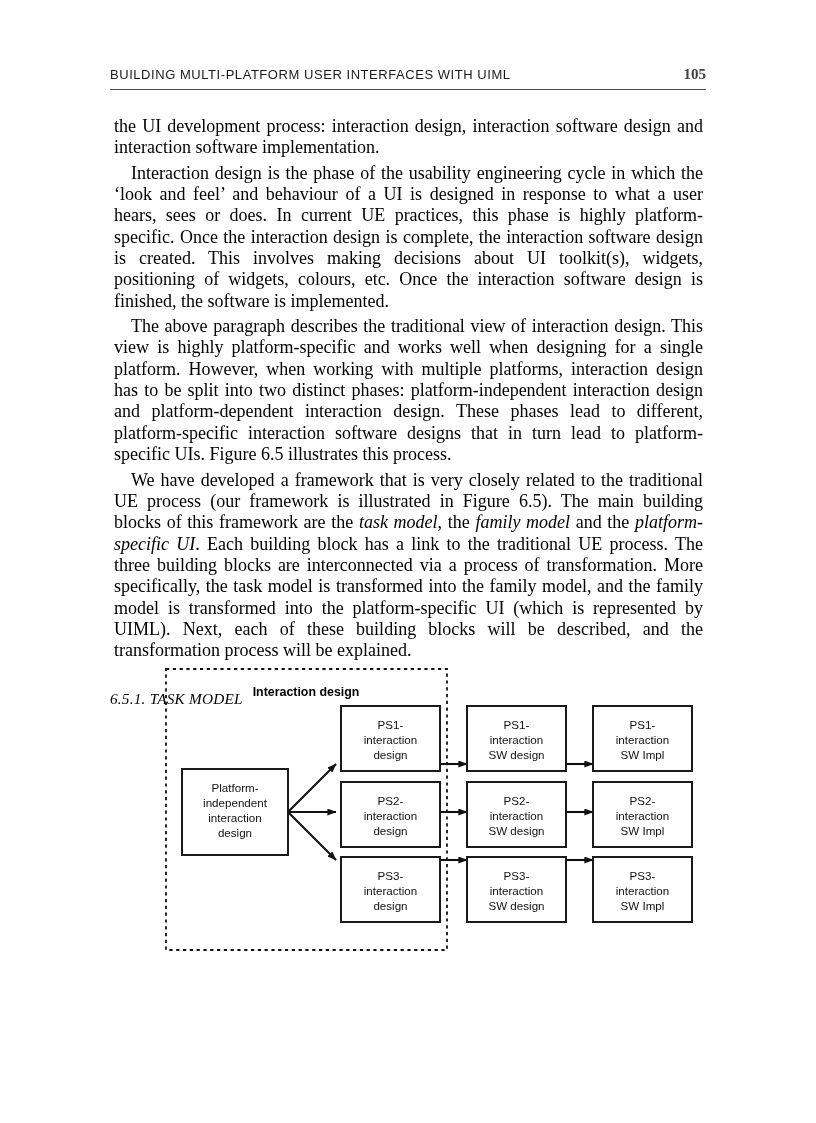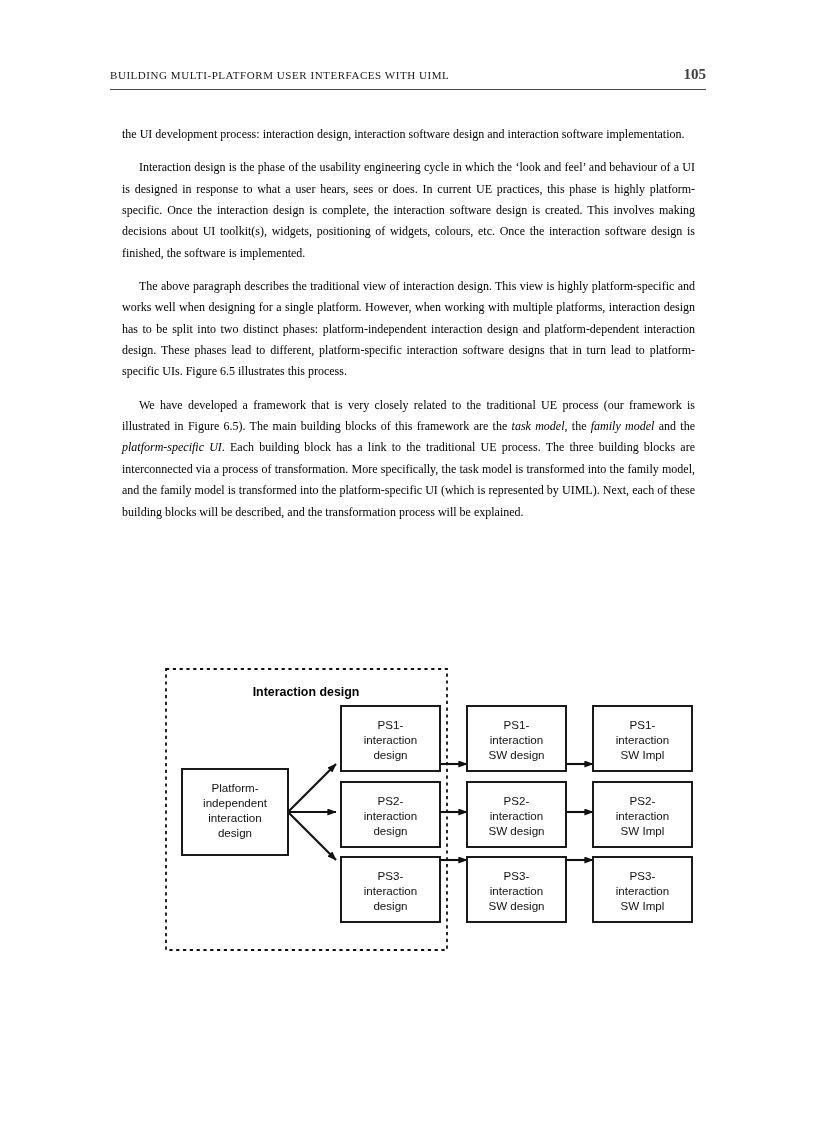--- a/index.html
+++ b/index.html
@@ -27,22 +27,22 @@
   .header {
     position: absolute;
     left: 110px;
     top: 66px;
     width: 596px;
     display: flex;
     align-items: baseline;
     justify-content: space-between;
   }
   .header-title {
-    font-family: Liberation Serif, serif;
-    font-size: 11px;
+    font-family: Liberation Sans, sans-serif;
+    font-size: 13px;
     letter-spacing: 0.55px;
     font-variant: small-caps;
     text-transform: uppercase;
     white-space: nowrap;
     color: #1a1a1a;
     text-align: center;
   }
   .header-folio {
     font-size: 15px;
     font-weight: bold;
@@ -58,22 +58,22 @@
   }
 
   
   .body-col {
     position: absolute;
     left: 110px;
     top: 112px;
     width: 597px;
   }
   p.para {
-    margin: 12px;
-    font-size: 12px;
+    margin: 4px;
+    font-size: 18px;
     line-height: 21.35px;
     text-align: justify;
     text-justify: inter-word;
     hyphens: manual;
     font-family: Liberation Serif, serif;
   }
   p.indent {
     text-indent: 17px;
   }
   .it { font-style: italic; }
@@ -140,20 +140,21 @@
   <div class="header-rule"></div>
 
   <div class="body-col">
     <p class="para">the UI development process: interaction design, interaction software design and interaction software implementation.</p>
     <p class="para indent">Interaction design is the phase of the usability engineering cycle in which the ‘look and feel’ and behaviour of a UI is designed in response to what a user hears, sees or does. In current UE practices, this phase is highly platform-specific. Once the interaction design is complete, the interaction software design is created. This involves making decisions about UI toolkit(s), widgets, positioning of widgets, colours, etc. Once the interaction software design is finished, the software is implemented.</p>
     <p class="para indent">The above paragraph describes the traditional view of interaction design. This view is highly platform-specific and works well when designing for a single platform. However, when working with multiple platforms, interaction design has to be split into two distinct phases: platform-independent interaction design and platform-dependent interaction design. These phases lead to different, platform-specific interaction software designs that in turn lead to platform-specific UIs. Figure 6.5 illustrates this process.</p>
     <p class="para indent">
       <span>We have developed a framework that is very closely related to the traditional UE process (our framework is illustrated in Figure 6.5). The main building blocks of this framework are the </span><span class="it">task model</span><span>, the </span><span class="it">family model</span><span> and the </span><span class="it">platform-specific UI</span><span>. Each building block has a link to the traditional UE process. The three building blocks are interconnected via a process of transformation. More specifically, the task model is transformed into the family model, and the family model is transformed into the platform-specific UI (which is represented by UIML). Next, each of these building blocks will be described, and the transformation process will be explained.</span>
     </p>
 
+    <h3 class="section-head">6.5.1. TASK MODEL</h3>
 
   </div>
 
   <div class="figure">
     <div class="fig-canvas">
       <svg width="597" height="305" viewBox="0 0 597 305" xmlns="http://www.w3.org/2000/svg">
         <defs>
           <marker id="arrowhead" markerWidth="9" markerHeight="7" refX="8.6" refY="3.5" orient="auto" markerUnits="userSpaceOnUse">
             <polygon points="0,0 9,3.5 0,7" fill="#111111"></polygon>
           </marker>

